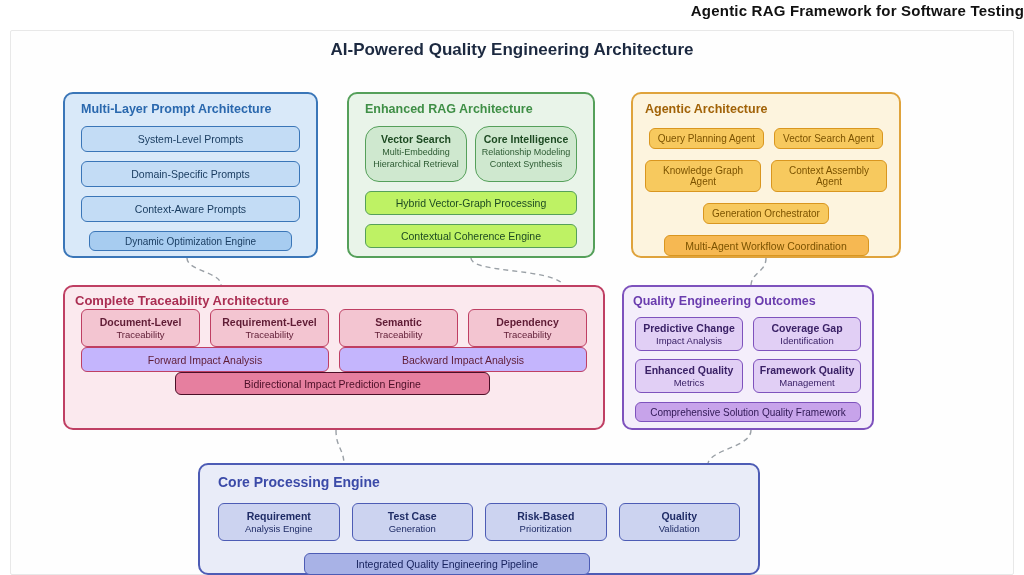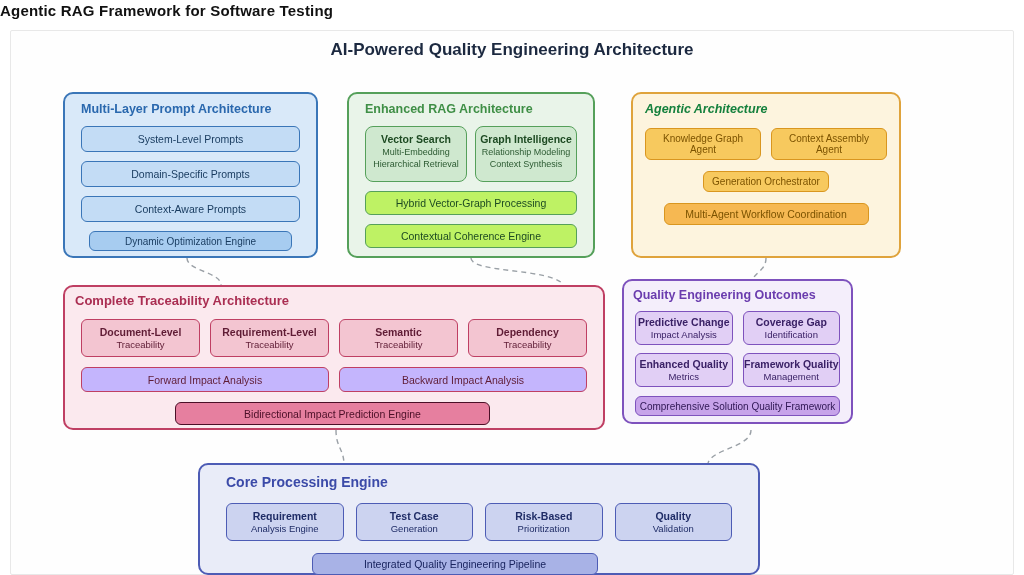--- a/index.html
+++ b/index.html
@@ -1,21 +1,21 @@
 <!DOCTYPE html>
 <html><head>
 <meta charset="utf-8">
 <style>
   html,body{margin:0;padding:0;background:#ffffff;}
   .page{
     position:relative;width:1024px;height:575px;overflow:hidden;
     font-family:"Liberation Sans","DejaVu Sans",sans-serif;background:#ffffff;
   }
   .page-title{
-    position:absolute;top:2px;left:0;width:100%;text-align:left;
+    position:absolute;top:2px;left:0;width:100%;text-align:right;
     font-size:15px;font-weight:700;color:#111111;letter-spacing:.2px;
   }
   .canvas{
     position:absolute;left:10px;top:30px;width:1002px;height:543px;
     background:#fefefe;border:1px solid #e8e8e8;border-radius:2px;
   }
   .diagram-title{
     position:absolute;top:40px;left:0;width:100%;text-align:center;
     font-size:17px;font-weight:700;color:#1c2940;
   }
@@ -43,58 +43,58 @@
           padding:7px 16px 9px;gap:9px;}
   .p-blue .panel-title{color:#2a68ae;}
   .chip-blue{background:#c3dcf5;border-color:#3a76b8;color:#173a5e;min-height:26px;}
   .chip-blue-dark{background:#a7ccf0;min-height:20px;font-size:10px;margin:0 8px;}
 
   
   .p-green{left:347px;top:92px;width:248px;height:166px;background:#e9f4e9;border-color:#55a05a;
            padding:7px 16px 9px;gap:9px;}
   .p-green .panel-title{color:#3f8f46;}
   .subrow{display:flex;gap:8px;}
-  .subcard{flex:1;background:#cfe8cf;border:1px solid #55a05a;border-radius:8px;
+  .subcard{flex:1;background:#cfe8cf;border:1px solid #55a05a;border-radius:14px;
            text-align:center;padding:5px 2px;min-height:56px;box-sizing:border-box;}
   .subcard .t{font-weight:700;font-size:10.5px;color:#1d4a22;line-height:14px;}
   .subcard .s{font-size:9px;color:#2c5a32;line-height:12px;}
   .chip-green{background:#bef264;border-color:#55a05a;color:#1d4a22;min-height:24px;}
 
   
   .p-orange{left:631px;top:92px;width:270px;height:166px;background:#fdf4de;border-color:#dfa33c;
             padding:7px 12px 9px;gap:11px;}
-  .p-orange .panel-title{color:#15803d;font-style:italic;}
+  .p-orange .panel-title{color:#a16207;}
   .agent-row{display:flex;gap:10px;justify-content:center;}
   .chip-gold{background:#f7c95e;border-color:#d9961f;color:#7c5300;font-size:10px;
              padding:4px 8px;min-height:20px;}
   .chip-gold-wide{background:#f6b852;width:205px;margin:0 auto;min-height:21px;font-size:10.5px;}
 
   
   .p-red{left:63px;top:285px;width:542px;height:145px;background:#fbe9ee;border-color:#bf3f63;
-         padding:6px 10px 10px;gap:10px;}
+         padding:6px 10px 10px;}
   .p-red .panel-title{color:#aa2e52;font-size:13px;}
   .p-red .cells-row{display:flex;gap:10px;margin:0 6px;}
   .cell-pink{flex:1;background:#f3c5d1;border-color:#bf3f63;color:#5f1c35;min-height:38px;}
   .p-red .bars-row{display:flex;gap:10px;margin:0 6px;}
   .chip-pink{background:#c4b5fd;border-color:#bf3f63;color:#5f1c35;flex:1;min-height:25px;text-align:center;}
   .chip-pink-dark{background:#e67f9f;color:#4b0f27;width:315px;min-height:23px;
                   align-self:flex-start;margin-left:100px;flex:none;}
 
   
-  .p-purple{left:622px;top:279px;width:231px;height:145px;background:#f4eefb;border-color:#7e52bd;
+  .p-purple{left:622px;top:285px;width:252px;height:145px;background:#f4eefb;border-color:#7e52bd;
             padding:6px 9px 9px;gap:8px;}
   .p-purple .panel-title{color:#6a3cae;}
   .grid2{display:grid;grid-template-columns:1fr 1fr;gap:8px 10px;margin:0 2px;}
   .cell-lav{background:#e1cff5;border-color:#7e52bd;color:#3a2166;min-height:34px;}
   .chip-lav-dark{background:#c7a3ea;border-color:#7e52bd;color:#2f1754;min-height:20px;
                  font-size:10px;margin:1px 2px 0;}
 
   
   .p-indigo{left:198px;top:463px;width:562px;height:112px;background:#e9ecf8;border-color:#4d5cb5;
-            padding:8px 26px 10px;gap:12px;}
+            padding:8px 18px 10px;gap:12px;}
   .p-indigo .panel-title{color:#3b4aa8;font-size:14px;line-height:18px;}
   .p-indigo .cells-row{display:flex;gap:12px;}
   .cell-ind{flex:1;background:#ccd3f0;border-color:#4d5cb5;color:#1f2c66;min-height:38px;}
   .chip-ind-dark{background:#a8b2e6;border-color:#4d5cb5;color:#1a2560;width:286px;min-height:22px;
                  align-self:flex-start;margin-left:86px;}
 </style>
 </head>
 <body>
 
 <div class="page">
@@ -123,32 +123,36 @@
 
   <div class="panel p-green">
     <div class="panel-title">Enhanced RAG Architecture</div>
     <div class="subrow">
       <div class="subcard">
         <div class="t">Vector Search</div>
         <div class="s">Multi-Embedding</div>
         <div class="s">Hierarchical Retrieval</div>
       </div>
       <div class="subcard">
-        <div class="t">Graph Intelligence</div>
+        <div class="t">Core Intelligence</div>
         <div class="s">Relationship Modeling</div>
         <div class="s">Context Synthesis</div>
       </div>
     </div>
     <div class="chip chip-green">Hybrid Vector-Graph Processing</div>
     <div class="chip chip-green">Contextual Coherence Engine</div>
   </div>
 
   <div class="panel p-orange">
     <div class="panel-title">Agentic Architecture</div>
     <div class="agent-row">
+      <div class="chip chip-gold">Query Planning Agent</div>
+      <div class="chip chip-gold">Vector Search Agent</div>
+    </div>
+    <div class="agent-row">
       <div class="chip chip-gold">Knowledge Graph Agent</div>
       <div class="chip chip-gold">Context Assembly Agent</div>
     </div>
     <div class="agent-row">
       <div class="chip chip-gold">Generation Orchestrator</div>
     </div>
     <div class="chip chip-gold chip-gold-wide">Multi-Agent Workflow Coordination</div>
   </div>
 
   <div class="panel p-red">

